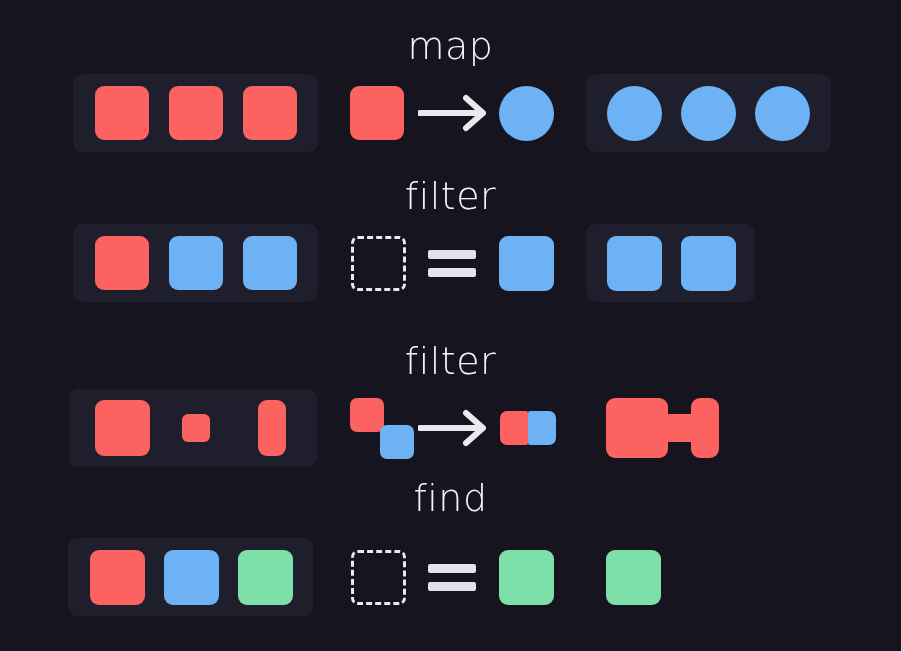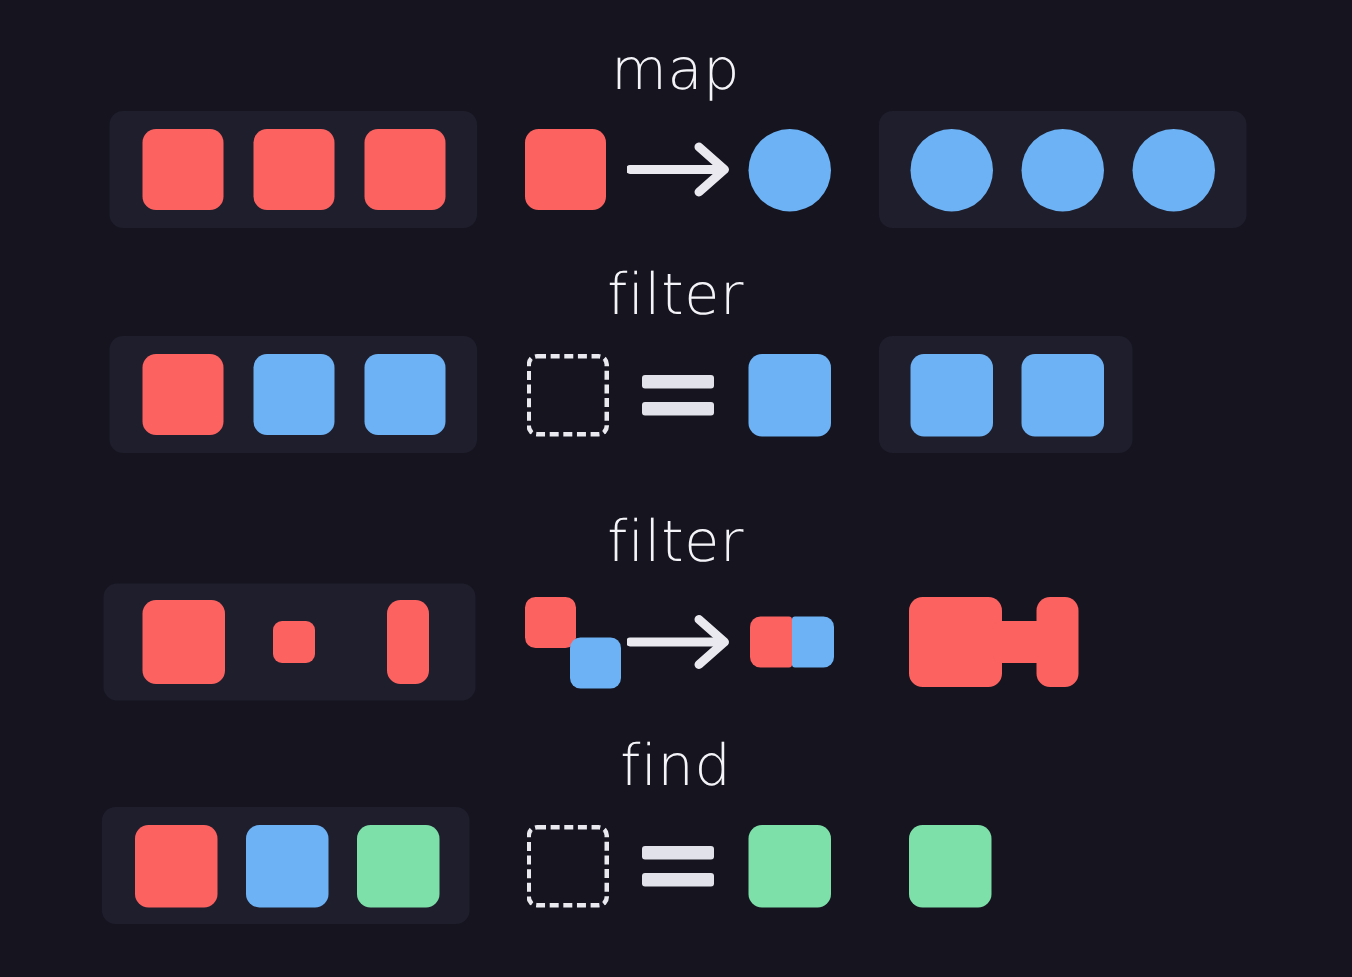--- a/index.html
+++ b/index.html
@@ -165,21 +165,21 @@
     <div class="tok sq blue" style="left:528px;top:96px;width:28px;height:34px;border-radius:2px 7px 7px 2px;"></div>
 
     <div class="fused" style="left:606px;top:83px;width:113px;height:60px;">
       <div class="seg a" style="left:0;top:0;width:62px;height:60px;"></div>
       <div class="seg b" style="left:56px;top:16px;width:36px;height:28px;"></div>
       <div class="seg c" style="left:85px;top:0;width:28px;height:60px;"></div>
     </div>
   </div>
 
   <div class="row" style="top:464px;height:165px;">
-    <div class="row-label" style="top:24px;">find</div>
+    <div class="row-label" style="top:12px;">find</div>
 
     <div class="tray" style="left:68px;top:74px;width:245px;height:78px;"></div>
     <div class="tok sq red" style="left:90px;top:86px;width:55px;height:55px;"></div>
     <div class="tok sq blue" style="left:164px;top:86px;width:55px;height:55px;"></div>
     <div class="tok sq green" style="left:238px;top:86px;width:55px;height:55px;"></div>
 
     <div class="dashed" style="left:351px;top:86px;width:55px;height:55px;"></div>
     <div class="equals" style="left:428px;top:100px;width:48px;height:27px;">
       <i class="top"></i>
         <i class="bot"></i>

